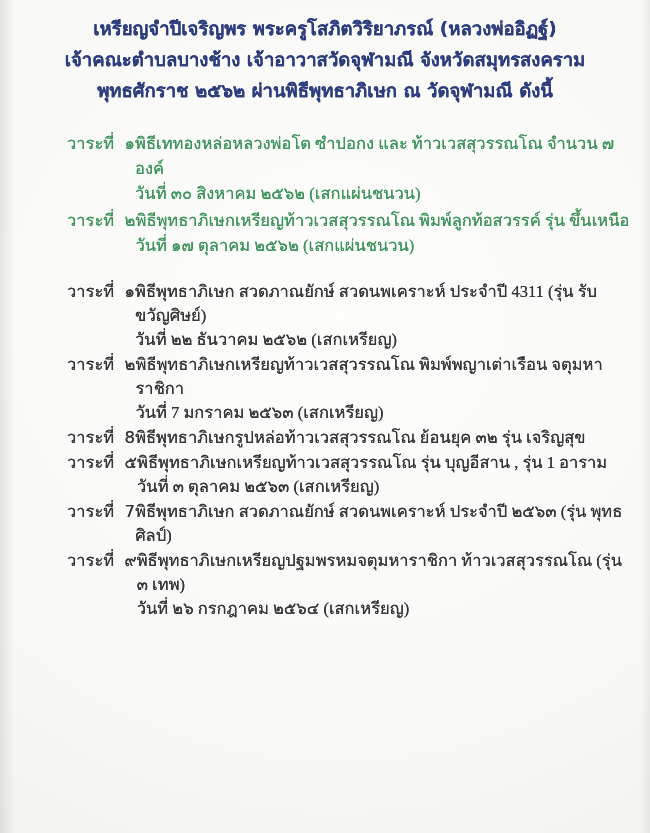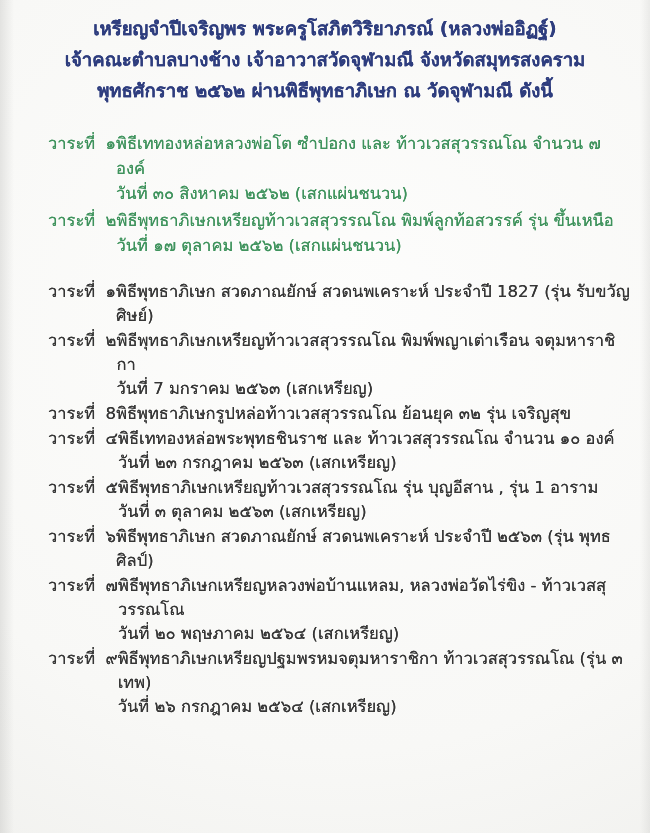--- a/index.html
+++ b/index.html
@@ -38,32 +38,34 @@
   .list {
     padding: 25px 20px 0 48px;
   }
   .item {
     display: flex;
     align-items: flex-start;
     font-size: 16.5px;
     line-height: 24px;
     margin-bottom: 1px;
     text-shadow: 0 0 0.5px currentColor;
+    margin-left: 19px;
   }
   .sec-green .item { line-height: 25px; margin-bottom: 2px; color: var(--green); }
   .sec-dark  .item { color: var(--dark); }
   .section-gap { height: 20px; }
   .item-label {
     flex: 0 0 65px;
     white-space: pre;
   }
   .item-content { flex: 1; }
   .item-line {
     display: block;
     white-space: pre-wrap;
+    font-family: Liberation Serif, serif;
   }
 </style>
 </head>
 <body>
 
 <div class="page">
 
   <div class="doc-header">
     <div>เหรียญจำปีเจริญพร พระครูโสภิตวิริยาภรณ์ (หลวงพ่ออิฏฐ์)</div>
     <div>เจ้าคณะตำบลบางช้าง เจ้าอาวาสวัดจุฬามณี จังหวัดสมุทรสงคราม</div>
@@ -88,61 +90,48 @@
         </span>
       </div>
     </div>
 
     <div class="section-gap"></div>
 
     <div class="sec-dark">
       <div class="item">
         <span class="item-label">วาระที่  ๑</span>
         <span class="item-content">
-          <span class="item-line">พิธีพุทธาภิเษก สวดภาณยักษ์ สวดนพเคราะห์ ประจำปี 1827 (รุ่น รับขวัญศิษย์)</span>
+          <span class="item-line">พิธีพุทธาภิเษก สวดภาณยักษ์ สวดนพเคราะห์ ประจำปี 4311 (รุ่น รับขวัญศิษย์)</span>
+          <span class="item-line">วันที่ ๒๒ ธันวาคม ๒๕๖๒ (เสกเหรียญ)</span>
         </span>
       </div>
       <div class="item">
         <span class="item-label">วาระที่  ๒</span>
         <span class="item-content">
           <span class="item-line">พิธีพุทธาภิเษกเหรียญท้าวเวสสุวรรณโณ พิมพ์พญาเต่าเรือน จตุมหาราชิกา</span>
           <span class="item-line">วันที่ 7 มกราคม ๒๕๖๓ (เสกเหรียญ)</span>
         </span>
       </div>
       <div class="item">
         <span class="item-label">วาระที่  8</span>
         <span class="item-content">
           <span class="item-line">พิธีพุทธาภิเษกรูปหล่อท้าวเวสสุวรรณโณ ย้อนยุค ๓๒ รุ่น เจริญสุข</span>
         </span>
       </div>
       <div class="item">
-        <span class="item-label">วาระที่  ๔</span>
-        <span class="item-content">
-          <span class="item-line">พิธีเททองหล่อพระพุทธชินราช และ ท้าวเวสสุวรรณโณ จำนวน ๑๐ องค์</span>
-          <span class="item-line">วันที่ ๒๓ กรกฎาคม ๒๕๖๓ (เสกเหรียญ)</span>
-        </span>
-      </div>
-      <div class="item">
         <span class="item-label">วาระที่  ๕</span>
         <span class="item-content">
           <span class="item-line">พิธีพุทธาภิเษกเหรียญท้าวเวสสุวรรณโณ รุ่น บุญอีสาน , รุ่น 1 อาราม</span>
           <span class="item-line">วันที่ ๓ ตุลาคม ๒๕๖๓ (เสกเหรียญ)</span>
         </span>
       </div>
       <div class="item">
-        <span class="item-label">วาระที่  ๖</span>
+        <span class="item-label">วาระที่  7</span>
         <span class="item-content">
           <span class="item-line">พิธีพุทธาภิเษก สวดภาณยักษ์ สวดนพเคราะห์ ประจำปี ๒๕๖๓ (รุ่น พุทธศิลป์)</span>
-        </span>
-      </div>
-      <div class="item">
-        <span class="item-label">วาระที่  ๗</span>
-        <span class="item-content">
-          <span class="item-line">พิธีพุทธาภิเษกเหรียญหลวงพ่อบ้านแหลม, หลวงพ่อวัดไร่ขิง - ท้าวเวสสุวรรณโณ</span>
-          <span class="item-line">วันที่ ๒๐ พฤษภาคม ๒๕๖๔ (เสกเหรียญ)</span>
         </span>
       </div>
       <div class="item">
         <span class="item-label">วาระที่  ๙</span>
         <span class="item-content">
           <span class="item-line">พิธีพุทธาภิเษกเหรียญปฐมพรหมจตุมหาราชิกา ท้าวเวสสุวรรณโณ (รุ่น ๓ เทพ)</span>
           <span class="item-line">วันที่ ๒๖ กรกฎาคม ๒๕๖๔ (เสกเหรียญ)</span>
         </span>
       </div>
 

